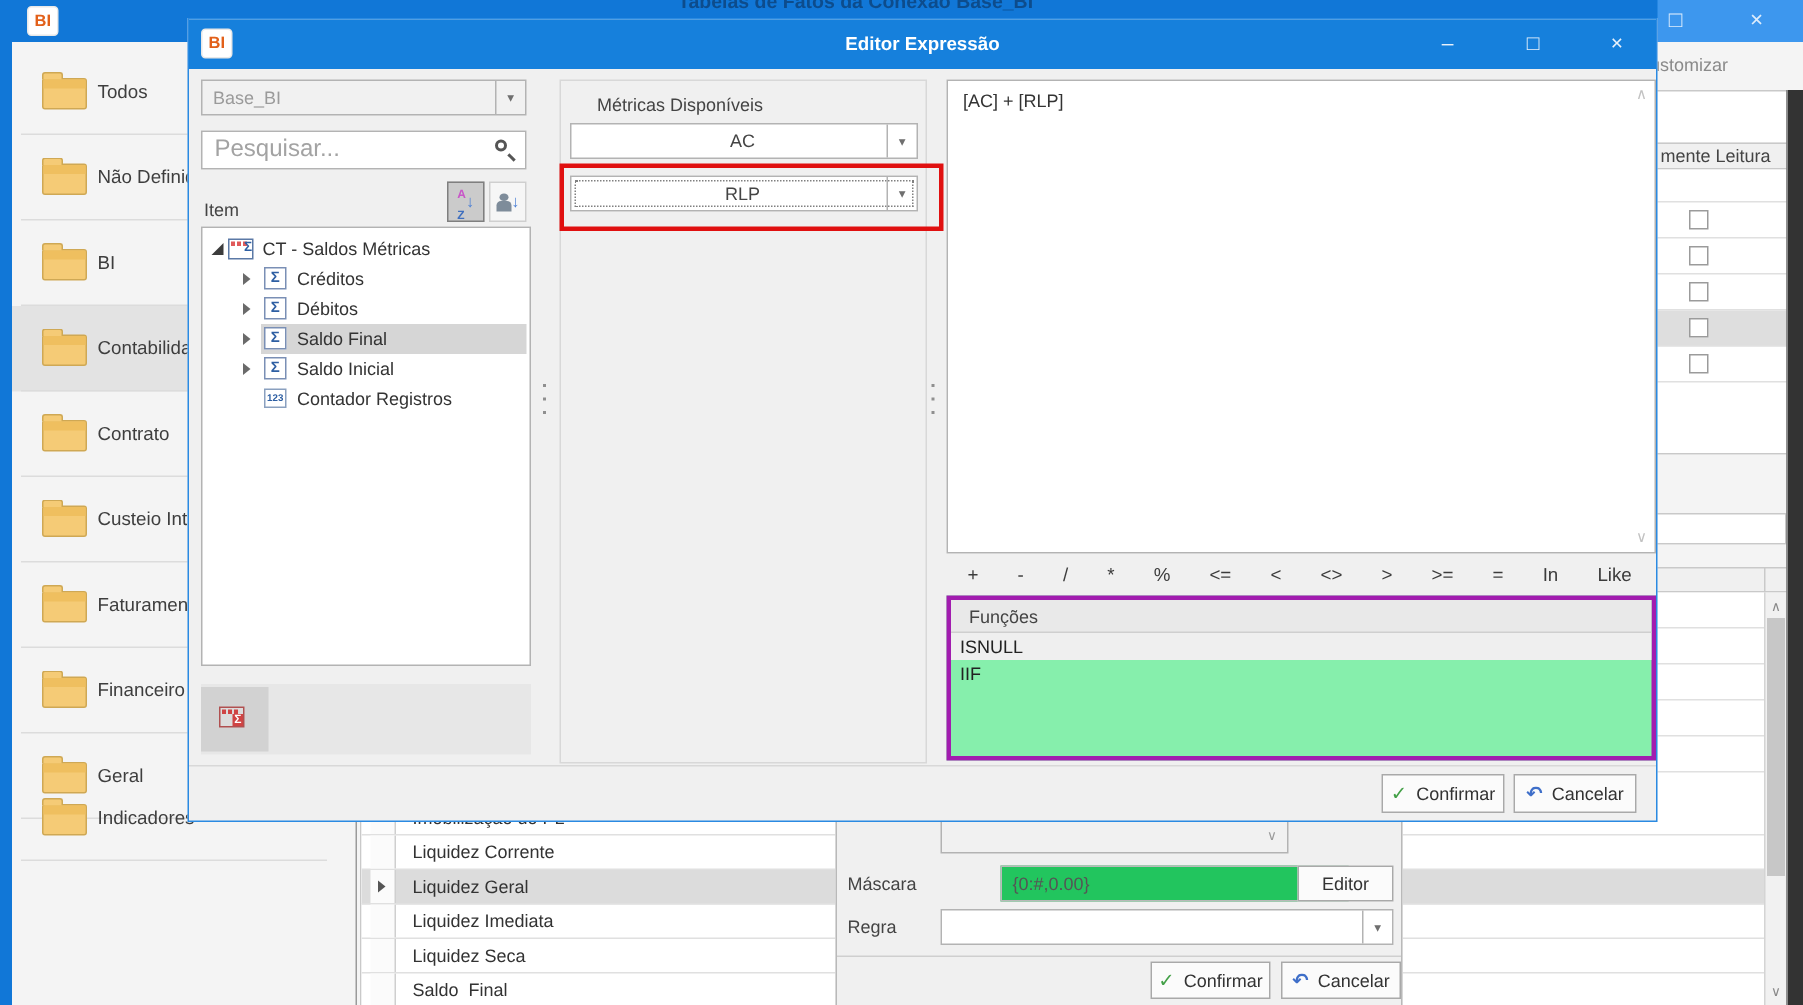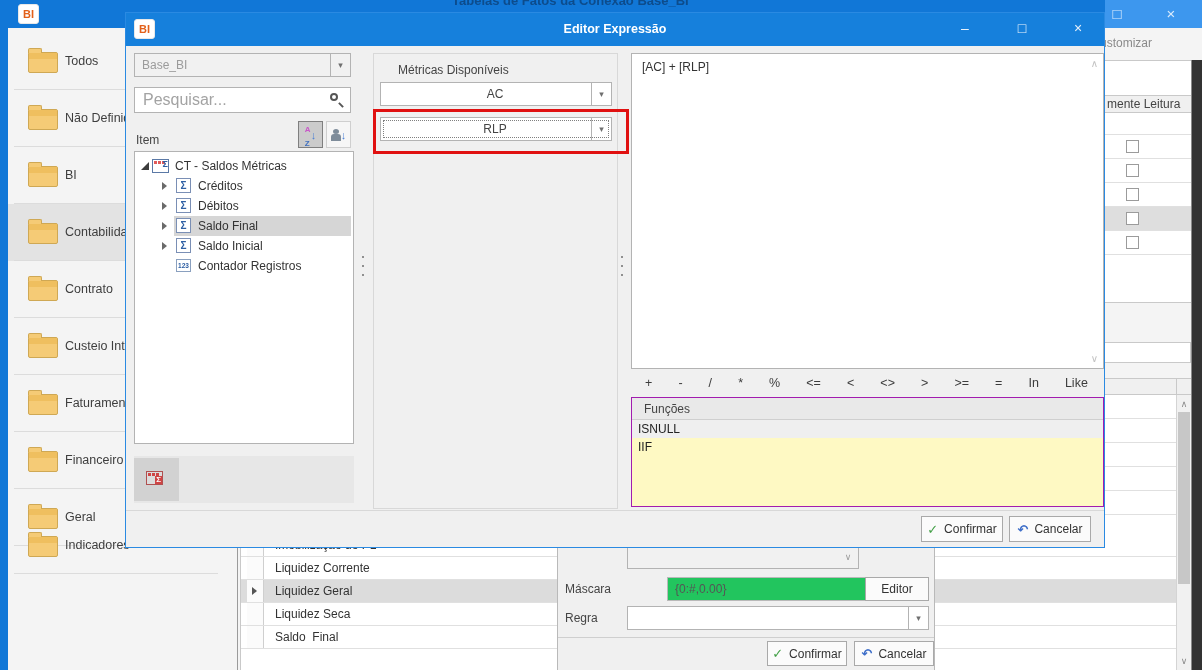--- a/index.html
+++ b/index.html
@@ -103,21 +103,21 @@
   .dots3{position:absolute;width:3px;height:20px;display:flex;flex-direction:column;justify-content:space-between;}
   .dots3 i{width:2px;height:2px;background:#8f8f8f;}
 
   .panel{position:absolute;border:1px solid #d8d8d8;background:#f0f0f0;}
   .annot-red{position:absolute;border:3px solid #e01010;z-index:30;}
 
   .exprbox{position:absolute;background:#fff;border:1px solid #b3b3b3;color:#333;padding:6px 10px;}
   .scrollmark{position:absolute;color:#c2c2c2;font-size:10px;right:5px;}
   .opsrow{position:absolute;display:flex;justify-content:space-between;align-items:center;padding:0 16px 0 14px;color:#3c3c3c;font-size:12.5px;}
   .opsrow span{cursor:default;}
-  .funcbox{position:absolute;background:#fef9c3;border:1px solid #a21caf;}
+  .funcbox{position:absolute;background:#86efac;border:3px solid #a21caf;}
   .funchdr{height:22px;line-height:22px;background:#e9e9e9;border-bottom:1px solid #cfcfcf;color:#444;padding-left:12px;}
   .funcrow{height:18px;line-height:18px;padding-left:6px;color:#222;}
   .funcrow.alt{background:#efefef;}
 </style>
 </head>
 <body>
 
 <div id="screen">
 
   <div class="abs main-bar"></div>
@@ -235,20 +235,24 @@
     </div>
     <div class="gridrow-line" style="height:23px;position:relative;">
       <span class="ind-col"></span>
       <span class="list-row-label pre">Liquidez Corrente</span>
     </div>
     <div class="gridrow-line" style="height:23px;position:relative;background:#dcdcdc;">
       <span class="ind-col">
           <i class="tri-right abs" style="left:5px;top:7px;"></i>
         </span>
       <span class="list-row-label pre">Liquidez Geral</span>
+    </div>
+    <div class="gridrow-line" style="height:23px;position:relative;">
+      <span class="ind-col"></span>
+      <span class="list-row-label pre">Liquidez Imediata</span>
     </div>
     <div class="gridrow-line" style="height:23px;position:relative;">
       <span class="ind-col"></span>
       <span class="list-row-label pre">Liquidez Seca</span>
     </div>
     <div class="gridrow-line" style="height:23px;position:relative;">
       <span class="ind-col"></span>
       <span class="list-row-label pre">Saldo  Final</span>
     </div>
   </div>

